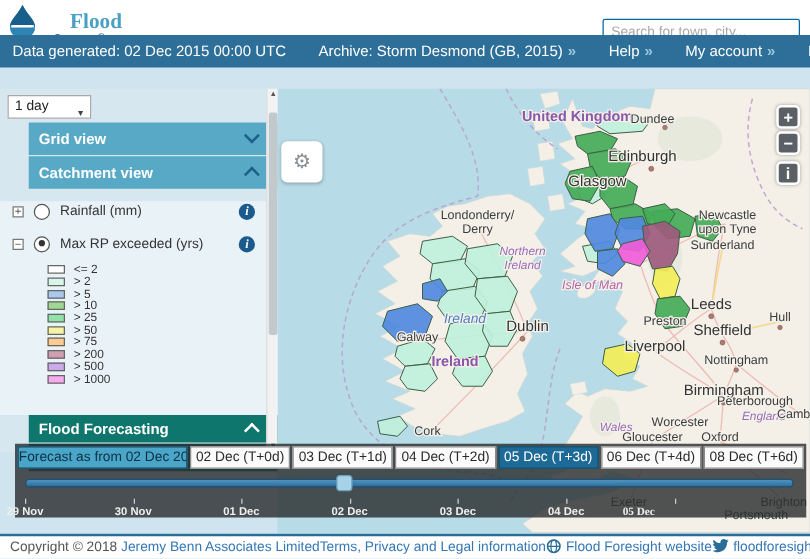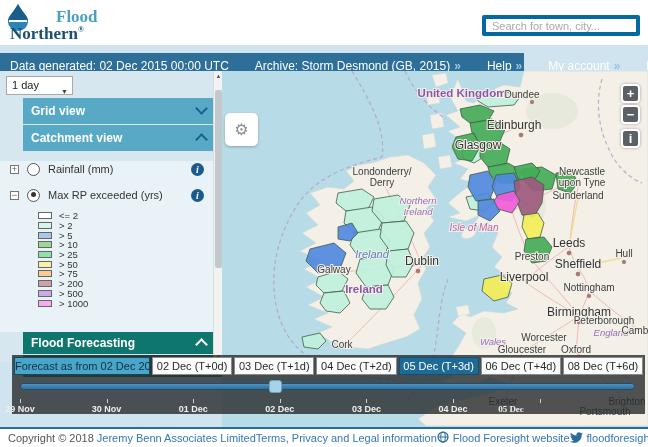--- a/index.html
+++ b/index.html
@@ -6,25 +6,25 @@
   html,body { width:648px; height:447px; }
   body { font-family:"Liberation Sans", sans-serif; background:#fff; }
   .page { position:relative; width:648px; height:447px; overflow:hidden; background:#cfe4ee; }
 
   
   .header { position:absolute; left:0; top:0; width:648px; height:45px; background:#ffffff; }
   .logo { position:absolute; left:6px; top:3px; width:120px; height:40px; }
   .logo-line1 { position:absolute; left:32px; top:4px; font-family:"Liberation Serif", serif; font-weight:bold; font-size:17px; color:#4a9fc4;margin-left:18px; }
   .logo-line2 { position:absolute; left:4px; top:21px; font-family:"Liberation Serif", serif; font-weight:bold; font-size:17px; color:#1a4f72; }
   .logo-reg { font-size:8px; vertical-align:super; }
-  .search-box { position:absolute; right:8px; top:15px; width:158px; height:21px; border:4px solid #0369a1; border-radius:2px; font-size:11px; padding:0 6px; color:#333; font-family:"Liberation Sans",sans-serif; }
+  .search-box { position:absolute; right:8px; top:15px; width:158px; height:21px; border:1px solid #0369a1; border-radius:2px; font-size:11px; padding:0 6px; color:#333; font-family:"Liberation Sans",sans-serif; }
   .search-box::placeholder { color:#a9a9a9; }
 
   
-  .navbar { position:absolute; left:0; top:53px; width:524px; height:26px; background:#2d6f99; display:flex; align-items:center; color:#fff; font-size:12px; padding:0 10px; white-space:nowrap; }
+  .navbar { position:absolute; left:0; top:28px; width:648px; height:26px; background:#2d6f99; display:flex; align-items:center; color:#fff; font-size:12px; padding:0 10px; white-space:nowrap; }
   .nav-datagen { width:258px; }
   .nav-spacer { flex:1; }
   .nav-item { margin-left:26px; cursor:pointer; }
   .nav-item:first-of-type { margin-left:0; }
   .chev-dbl { color:#9cc6de; font-weight:bold; margin-left:4px; }
 
   
   .main { position:absolute; left:0; top:71px; width:648px; height:356px; background:#cfe4ee; }
 
   

